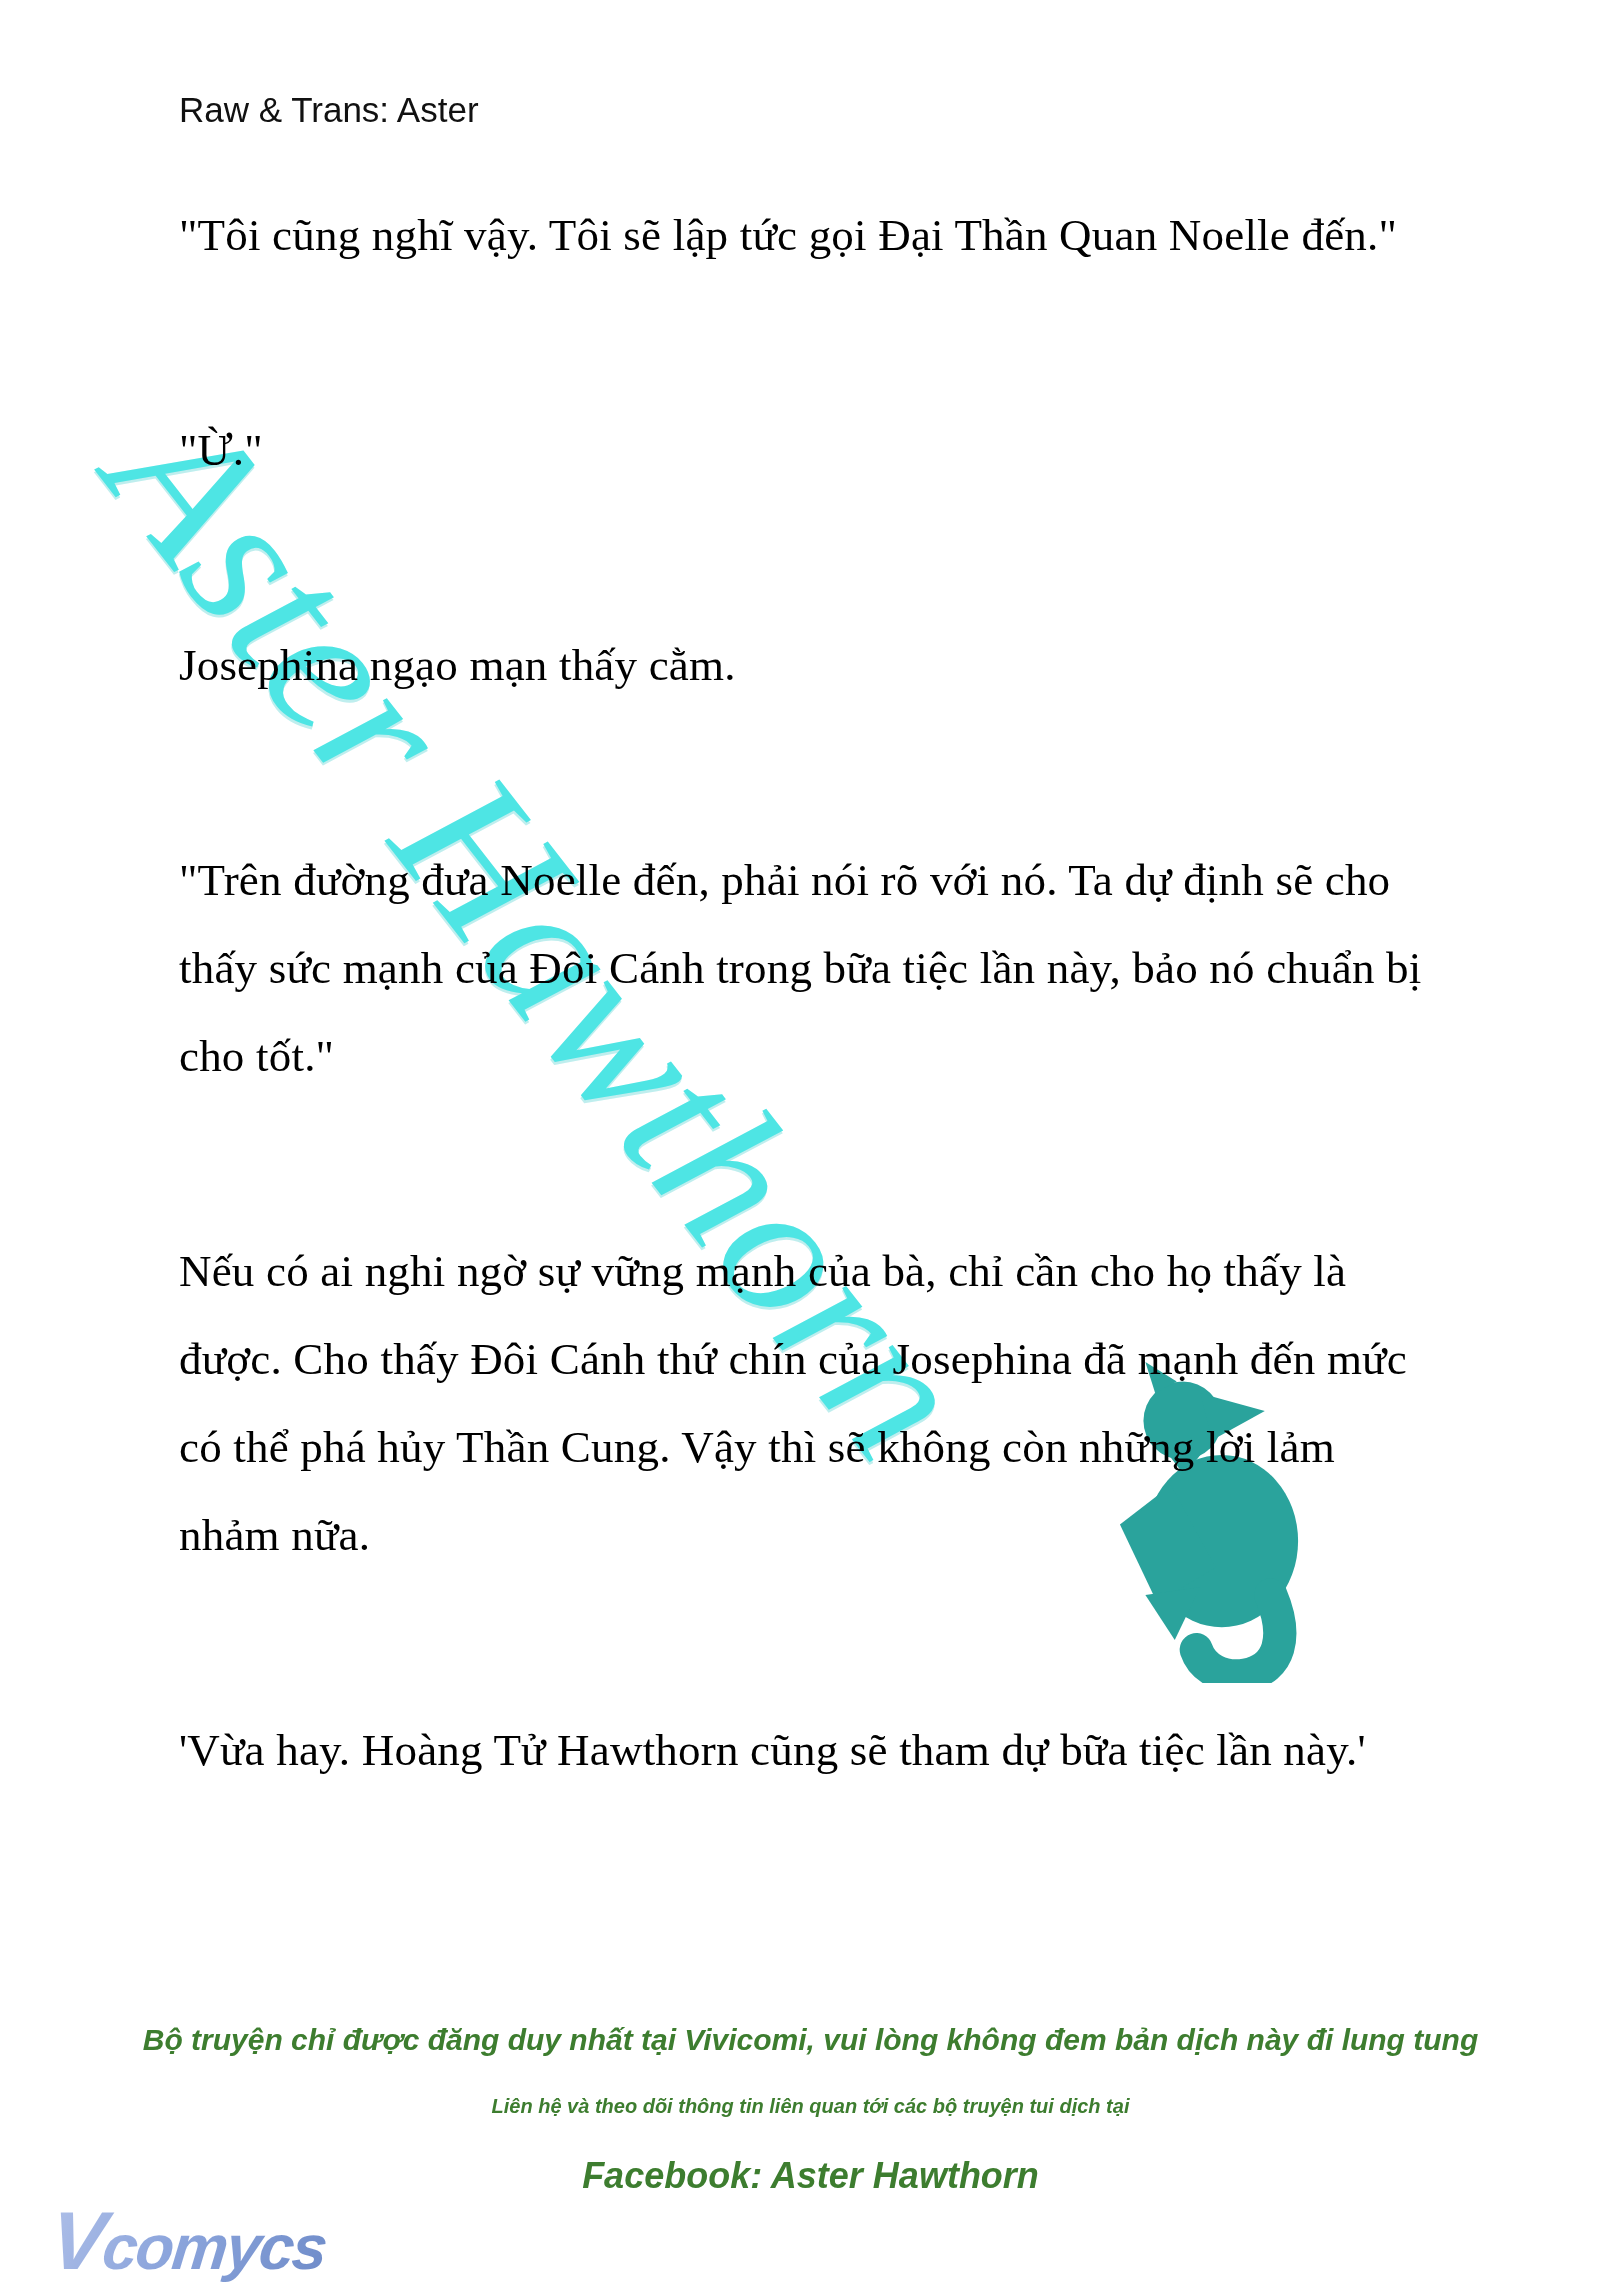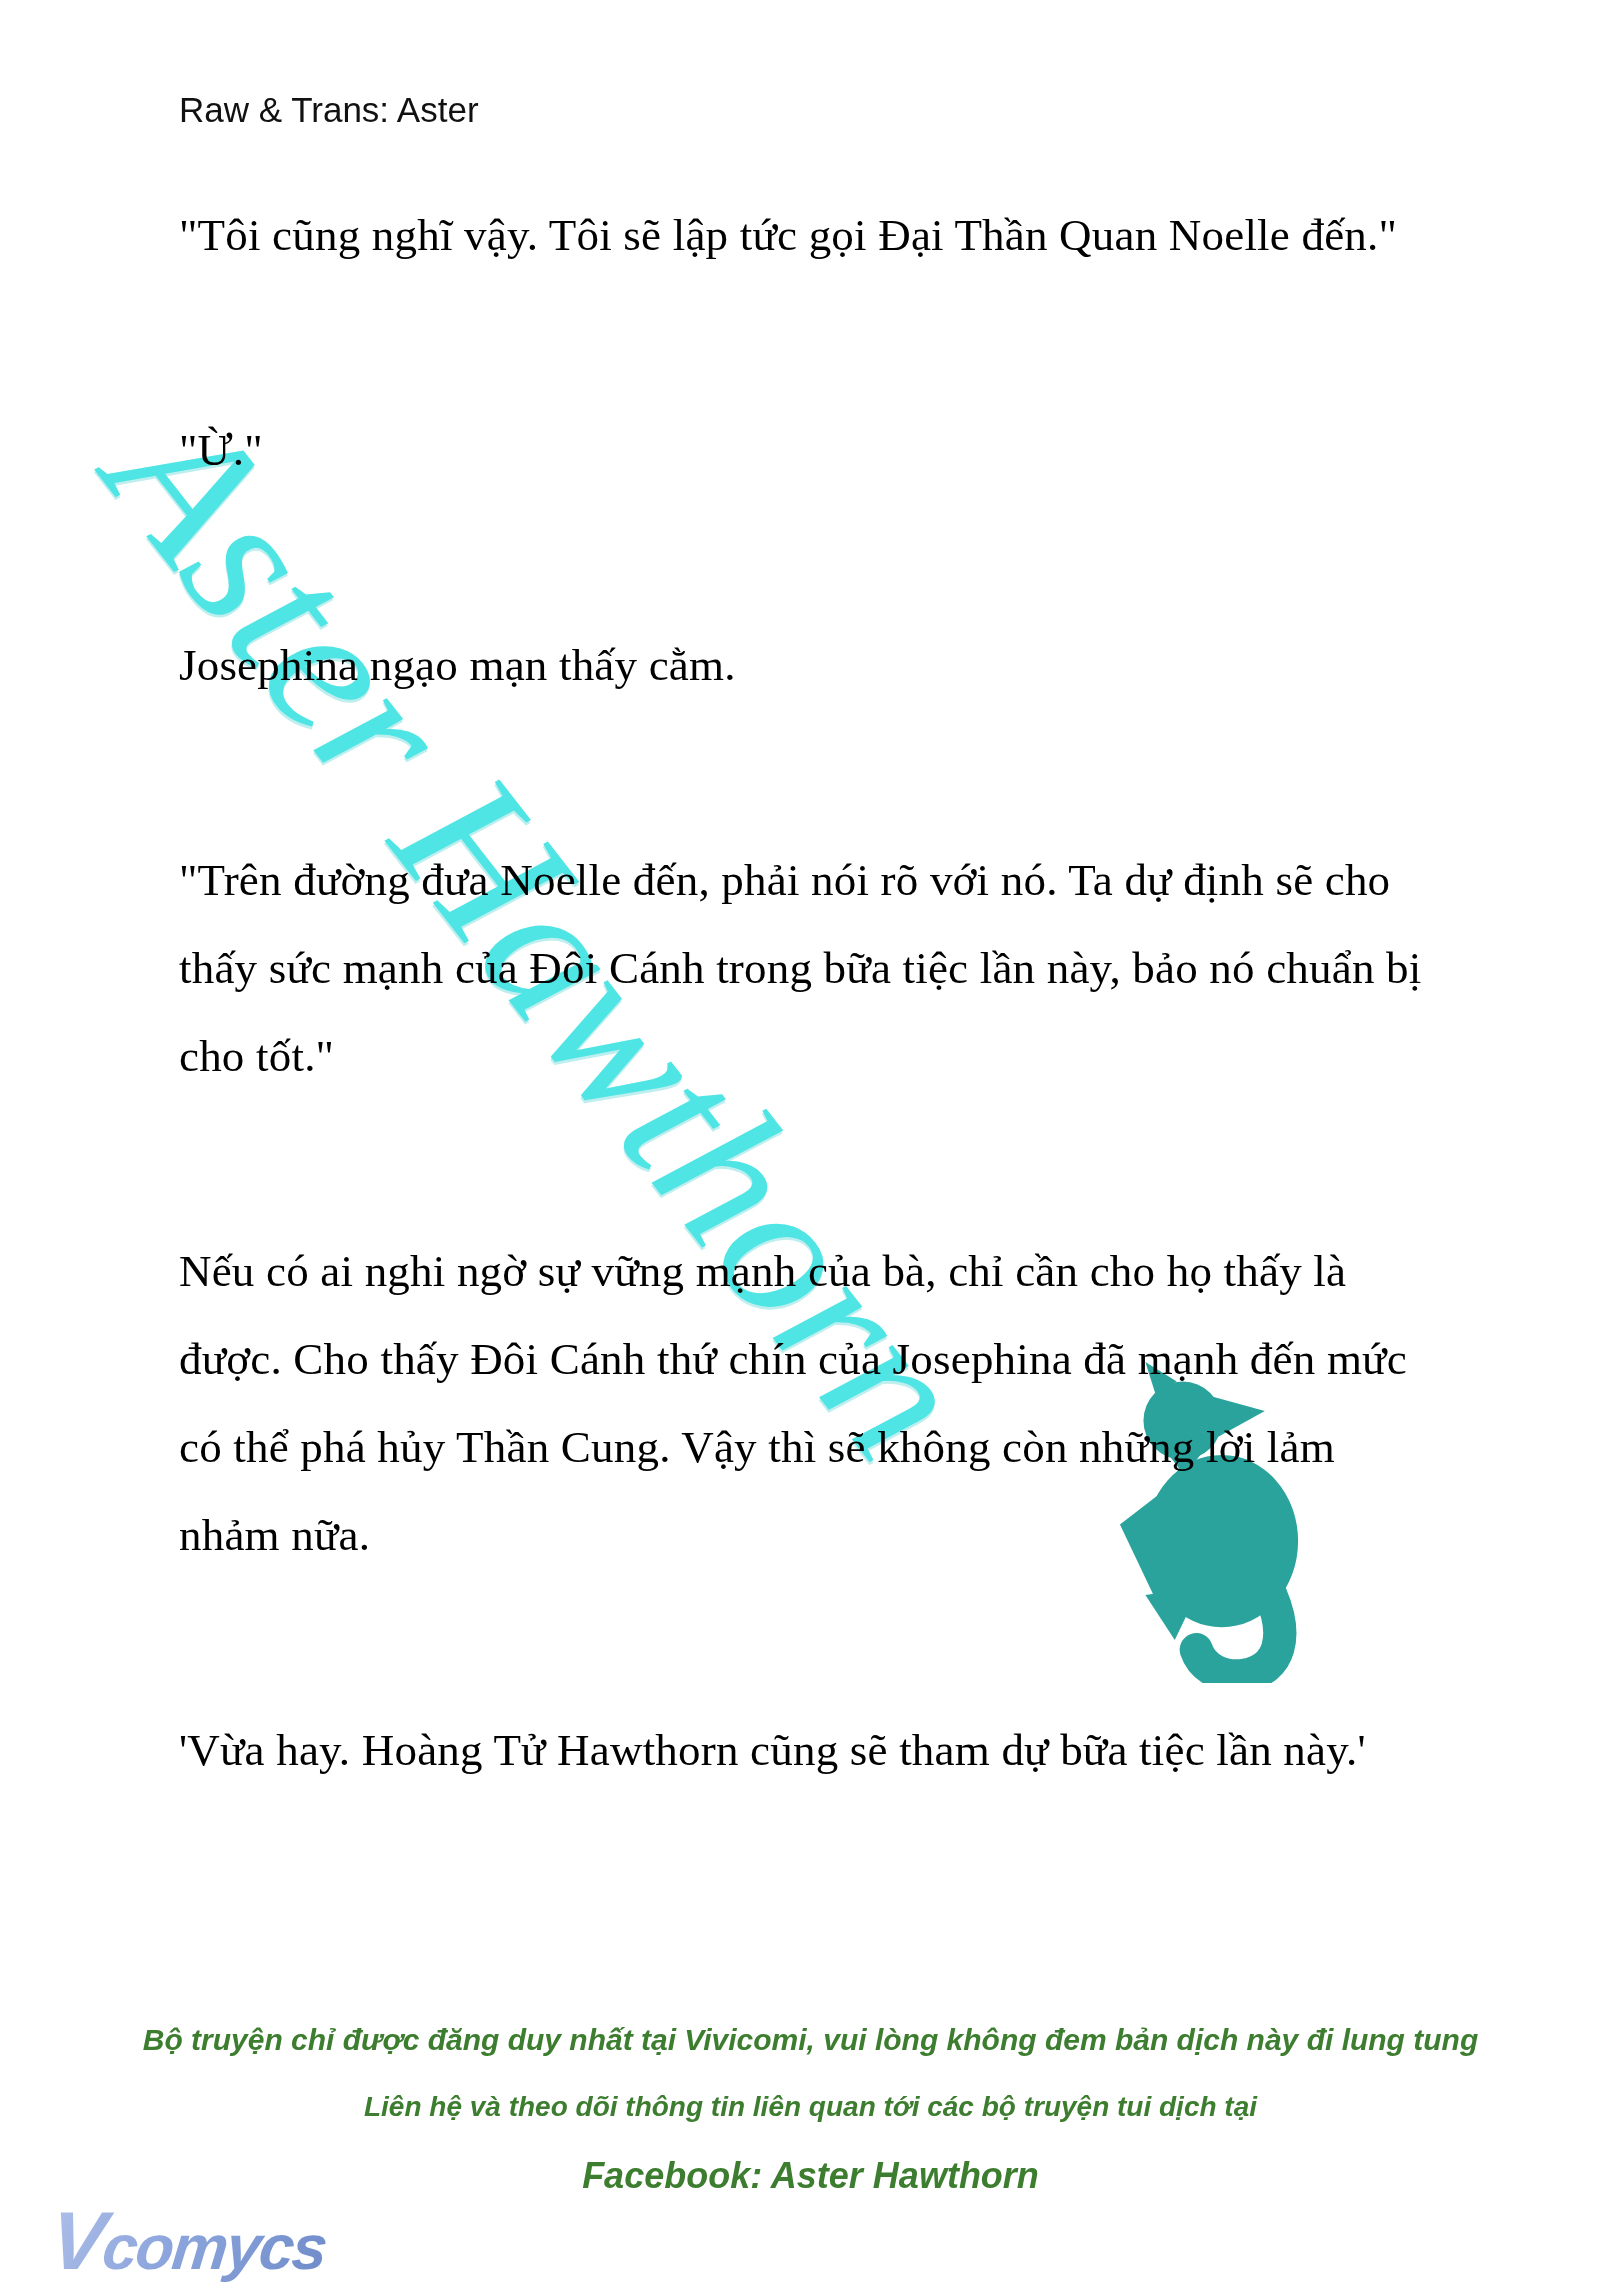--- a/index.html
+++ b/index.html
@@ -32,21 +32,21 @@
     text-align:left;letter-spacing:0.2px;
   }
 
   .footer{
     position:absolute;left:0;right:0;top:2001px;z-index:2;
     text-align:center;color:#3d7d2f;
     font-family:"Liberation Sans", sans-serif;
     font-weight:bold;font-style:italic;
   }
   .footer .f1{font-size:30px;line-height:61px;margin:8px;}
-  .footer .f2{font-size:28px;line-height:57px;margin:0;}
+  .footer .f2{font-size:20px;line-height:57px;margin:0;}
   .footer .f3{font-size:36px;line-height:57px;margin:12px;}
 
   .vcomycs{
     position:absolute;left:51px;top:2194px;z-index:2;
     font-family:"Liberation Sans", sans-serif;
     font-weight:bold;font-style:italic;
     font-size:63px;letter-spacing:-2px;
     color:#8ca5dc;
     background:linear-gradient(115deg,#aebfe8 0%,#8ca5dc 45%,#6f8cc9 100%);
     -webkit-background-clip:text;background-clip:text;

